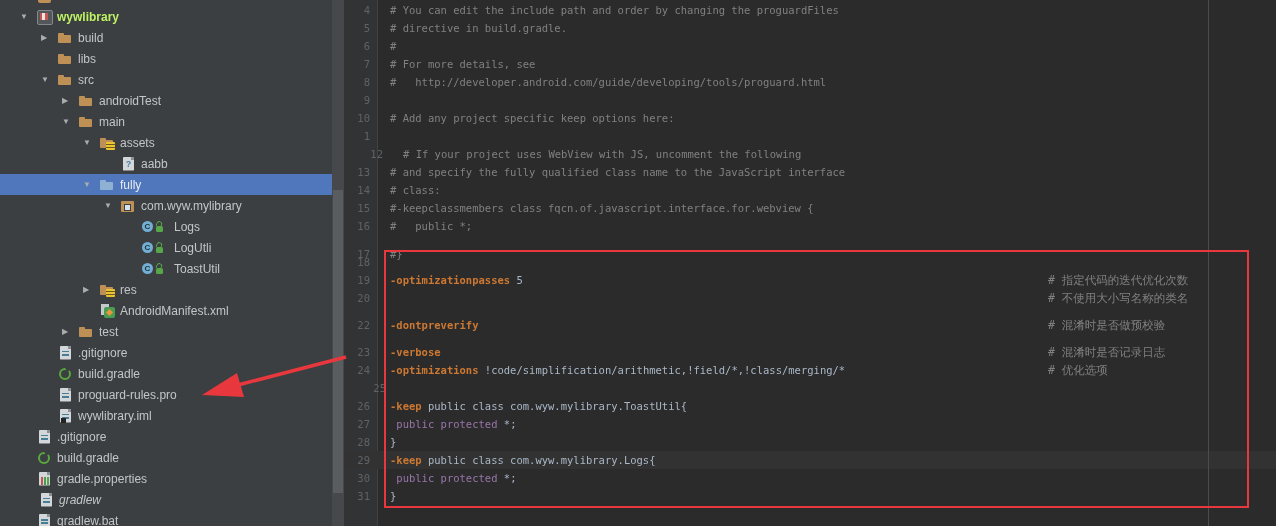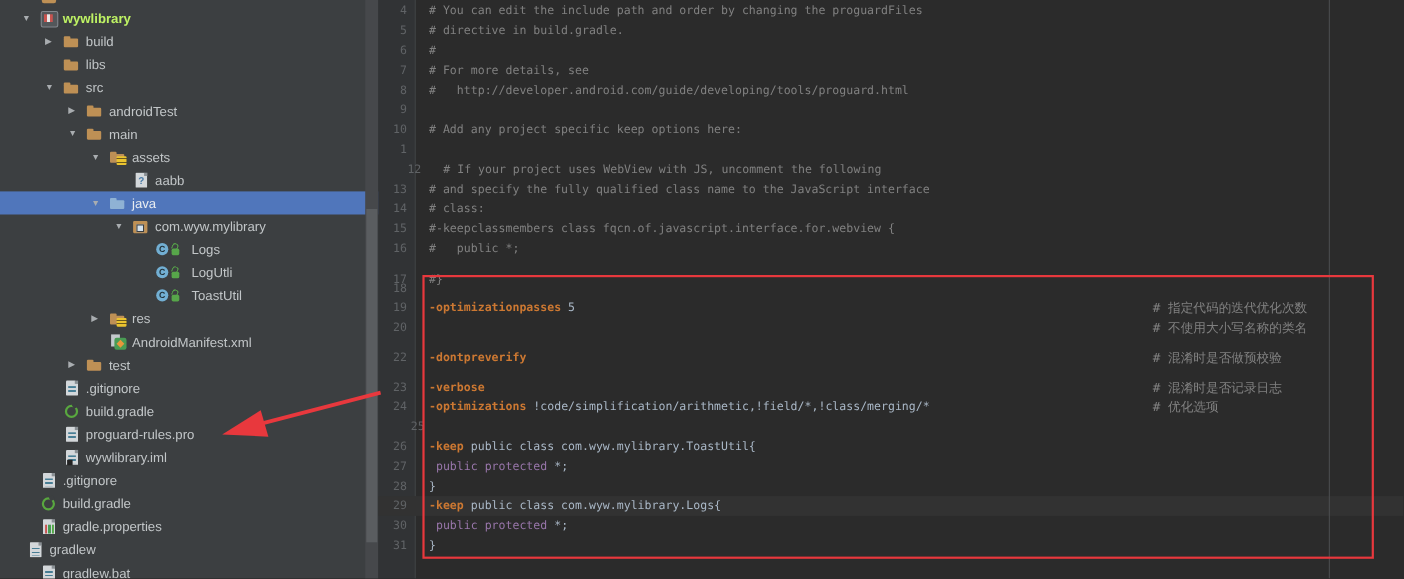--- a/index.html
+++ b/index.html
@@ -137,21 +137,21 @@
         <div class="tree-row" style="top: 153px; padding-left: 101px;">
           <span class="tw"></span>
           <span class="ic ic-file">
             <i class="q">?</i>
           </span>
           <span class="lbl">aabb</span>
         </div>
         <div class="tree-row selected" style="top: 174px; padding-left: 80px;">
           <span class="tw">▼</span>
           <span class="ic ic-folder java"></span>
-          <span class="lbl">java</span>
+          <span class="lbl">fully</span>
         </div>
         <div class="tree-row" style="top: 195px; padding-left: 101px;">
           <span class="tw">▼</span>
           <span class="ic ic-package"></span>
           <span class="lbl">com.wyw.mylibrary</span>
         </div>
         <div class="tree-row" style="top: 216px; padding-left: 122px;">
           <span class="tw"></span>
           <span class="ic ic-class">
             <i class="cc">C</i>
@@ -233,21 +233,21 @@
           <span class="ic ic-gradle"></span>
           <span class="lbl">build.gradle</span>
         </div>
         <div class="tree-row" style="top: 468px; padding-left: 17px;">
           <span class="tw"></span>
           <span class="ic ic-file">
             <i class="b3"></i>
           </span>
           <span class="lbl">gradle.properties</span>
         </div>
-        <div class="tree-row" style="top: 489px; padding-left: 5px;">
+        <div class="tree-row" style="top: 489px; padding-left: 19px; font-style: italic;">
           <span class="tw"></span>
           <span class="ic ic-file">
             <i class="fl"></i>
           </span>
           <span class="lbl">gradlew</span>
         </div>
         <div class="tree-row" style="top: 510px; padding-left: 17px;">
           <span class="tw"></span>
           <span class="ic ic-file">
             <i class="fl"></i>

